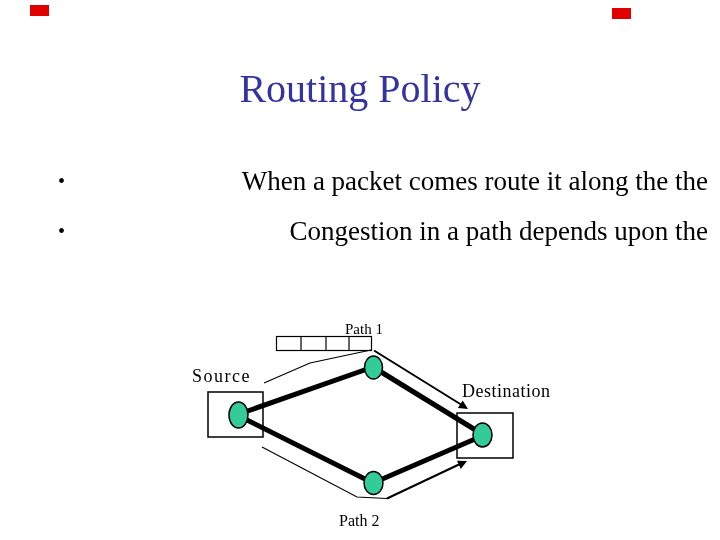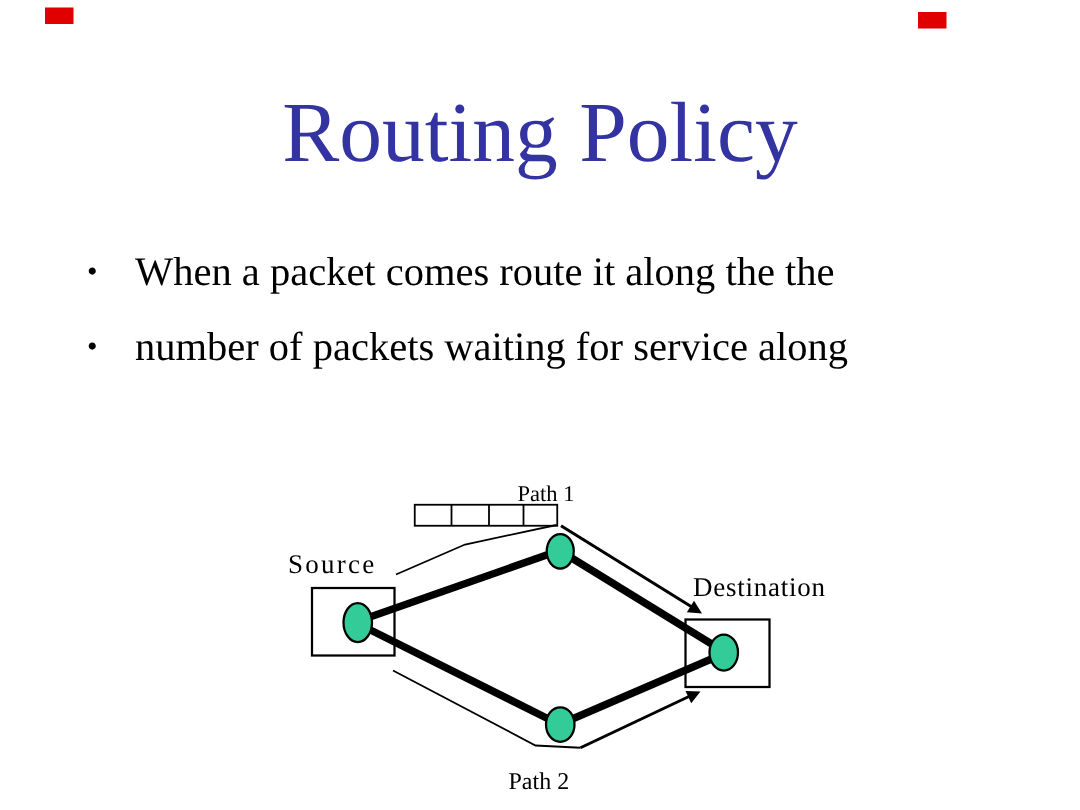--- a/index.html
+++ b/index.html
@@ -10,42 +10,42 @@
     overflow: hidden;
     font-family: "Liberation Serif", serif;
   }
   .slide { position: absolute; inset: 0; width: 720px; height: 540px; }
 
   .title {
     position: absolute;
     top: 64px; left: 0;
     width: 720px;
     text-align: center;
-    font-size: 57px;
+    font-size: 40px;
     line-height: 50px;
     color: #3333a2;
     white-space: nowrap;
   }
 
   .bullets {
     position: absolute;
     top: 162px; left: 58px;
     width: 650px;
     color: #000000;
   }
   .bullet-item { display: flex; align-items: flex-start; }
   .bullet-item + .bullet-item { margin-top: 12px; }
   .bullet-dot {
     width: 32px;
     flex: 0 0 32px;
     font-size: 20px;
     line-height: 38px;
     color: #000;
   }
-  .bullet-lines { flex: 1 1 auto; }
+  .bullet-lines { flex: 1 1 auto; text-align: right; }
   .bullet-line {
     font-size: 27px;
     line-height: 38px;
     white-space: nowrap;
   }
 
   svg.diagram { position: absolute; left: 0; top: 0; }
   .thin  { stroke: #000; stroke-width: 1.2; fill: none; }
   .arrowline { stroke: #000; stroke-width: 2; fill: none; }
   .thick { stroke: #000; stroke-width: 5; fill: none; }
@@ -69,21 +69,21 @@
   <div class="bullets">
     <div class="bullet-item">
       <span class="bullet-dot">•</span>
       <div class="bullet-lines">
         <div class="bullet-line">When a packet comes route it along the the</div>
       </div>
     </div>
     <div class="bullet-item">
       <span class="bullet-dot">•</span>
       <div class="bullet-lines">
-        <div class="bullet-line">number of packets waiting for service along</div>
+        <div class="bullet-line">Congestion in a path depends upon the</div>
       </div>
     </div>
   </div>
 
   <svg class="diagram" width="720" height="540" viewBox="0 0 720 540">
 
     <rect x="30" y="5" width="19" height="11" fill="#e00000"></rect>
     <rect x="612" y="8" width="19" height="11" fill="#e00000"></rect>
 
     <rect class="nodebox" x="208" y="392" width="55" height="45"></rect>

